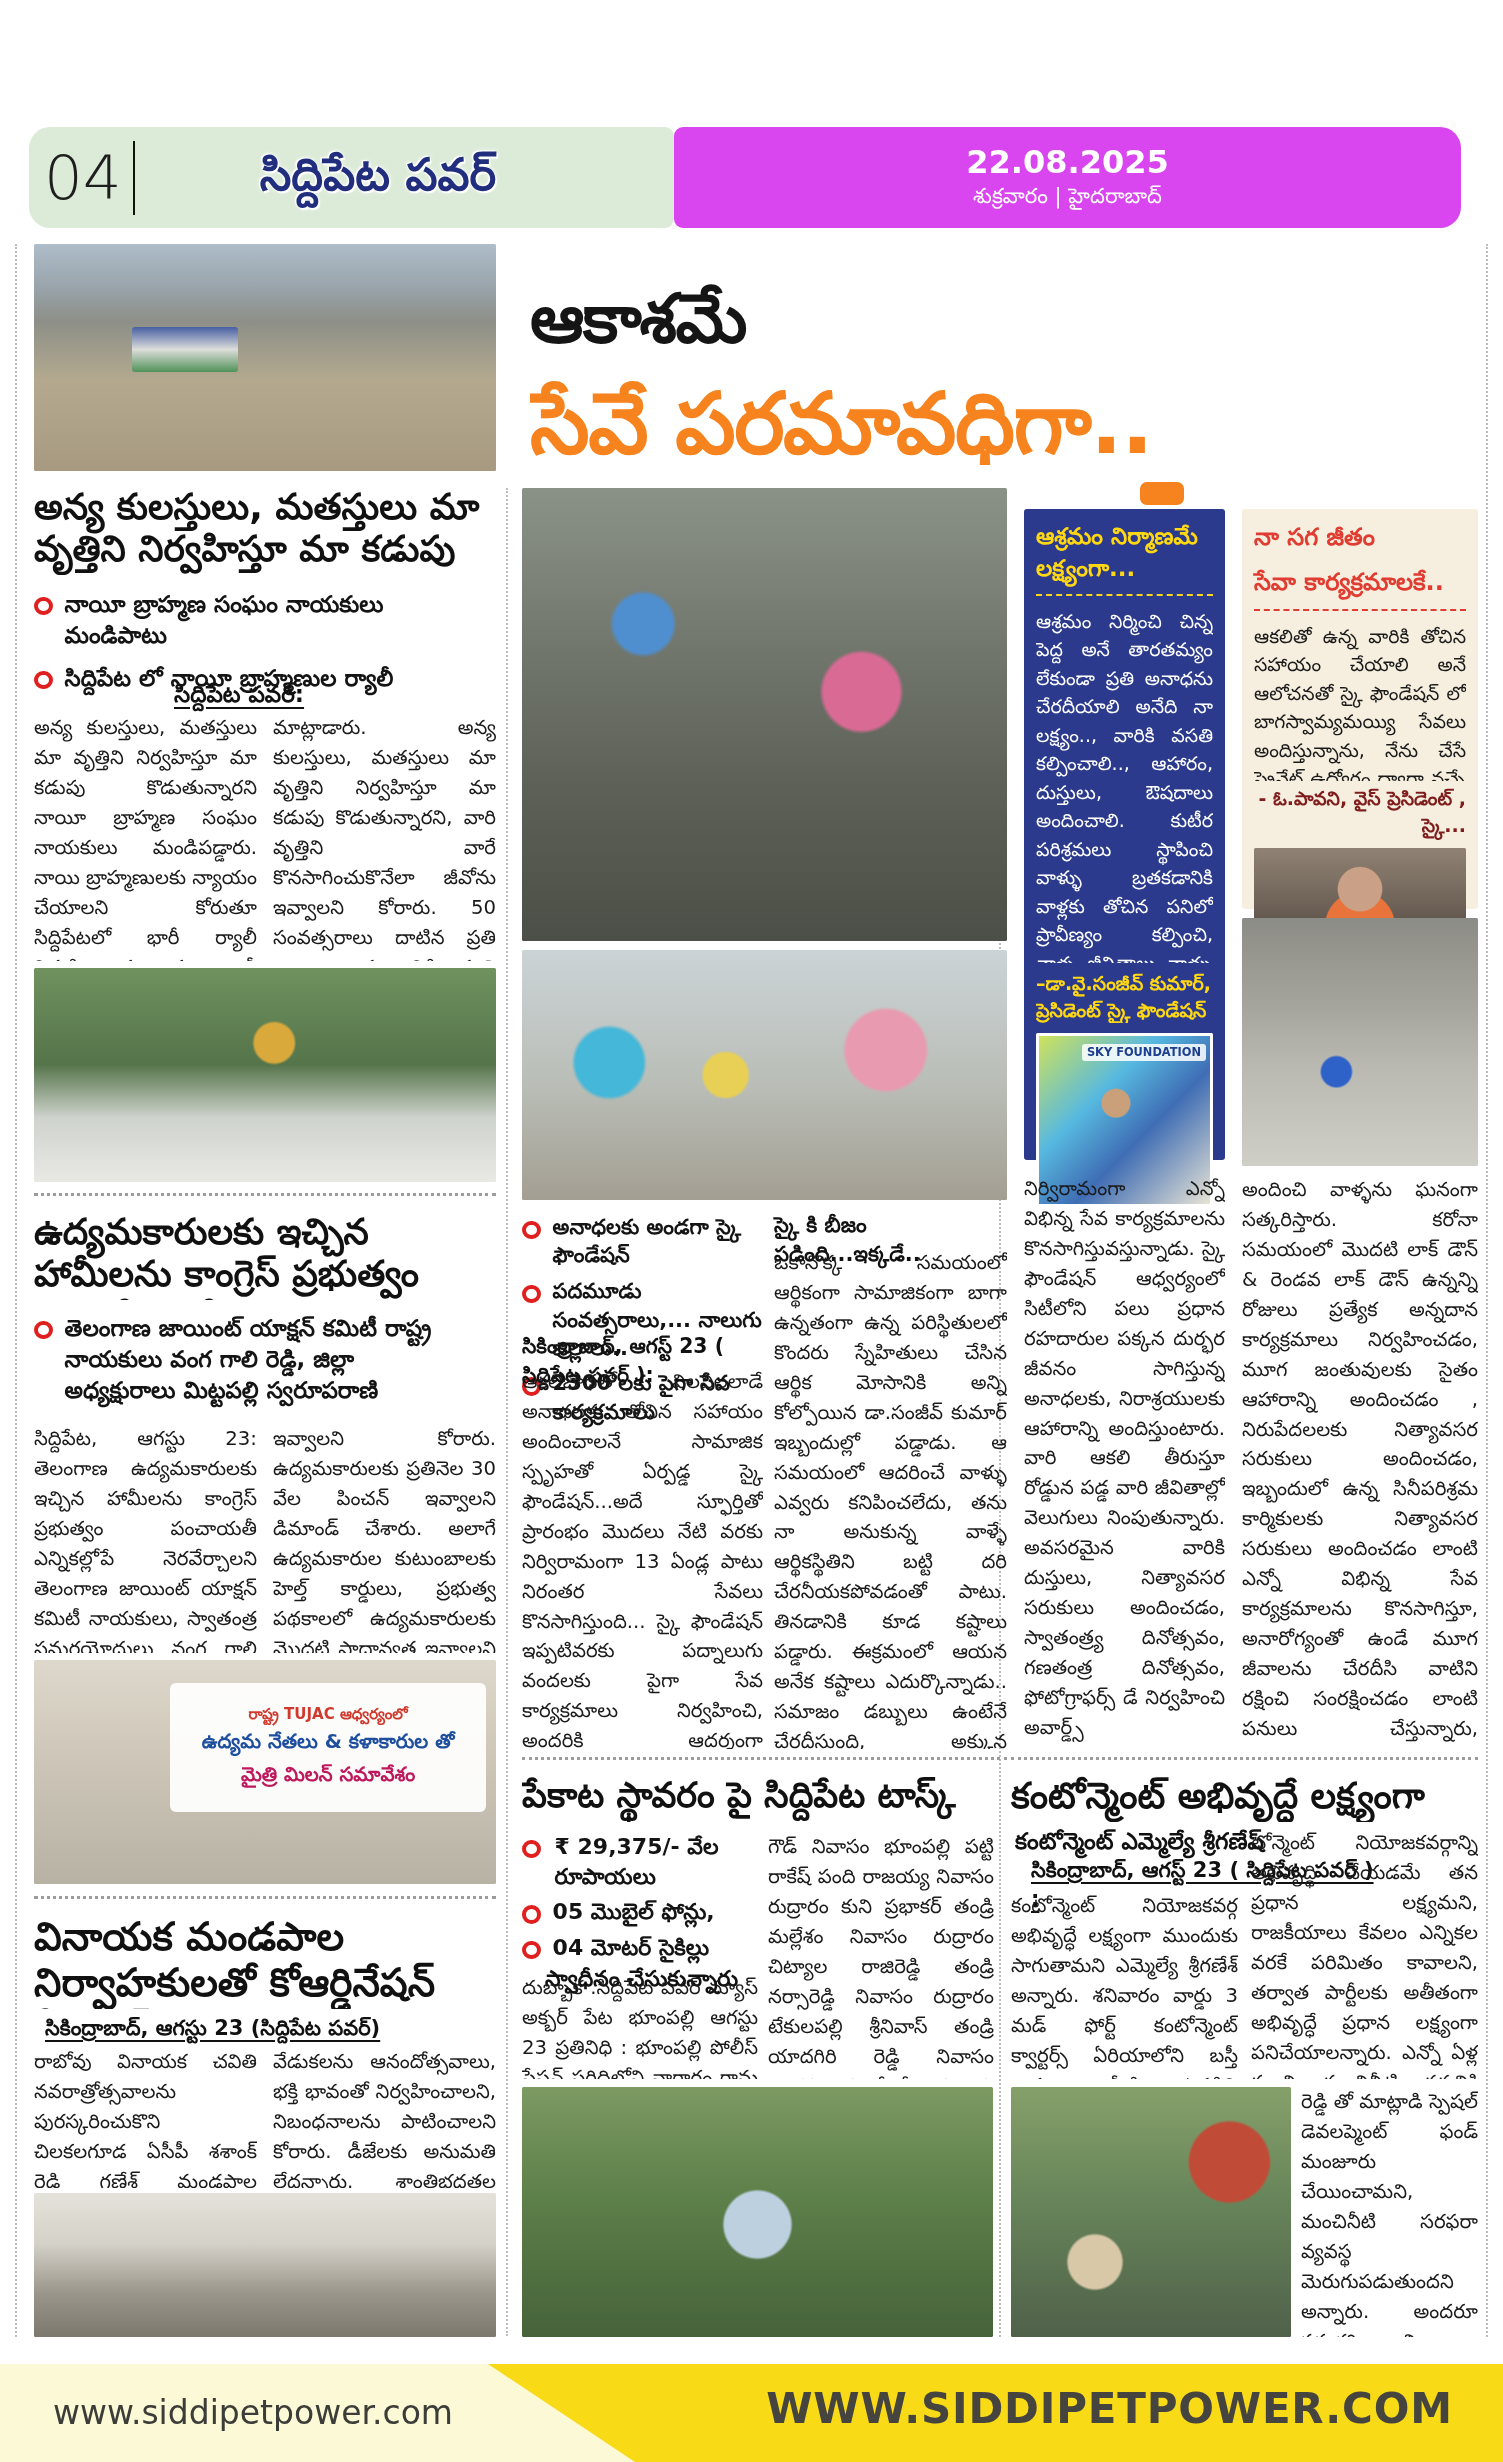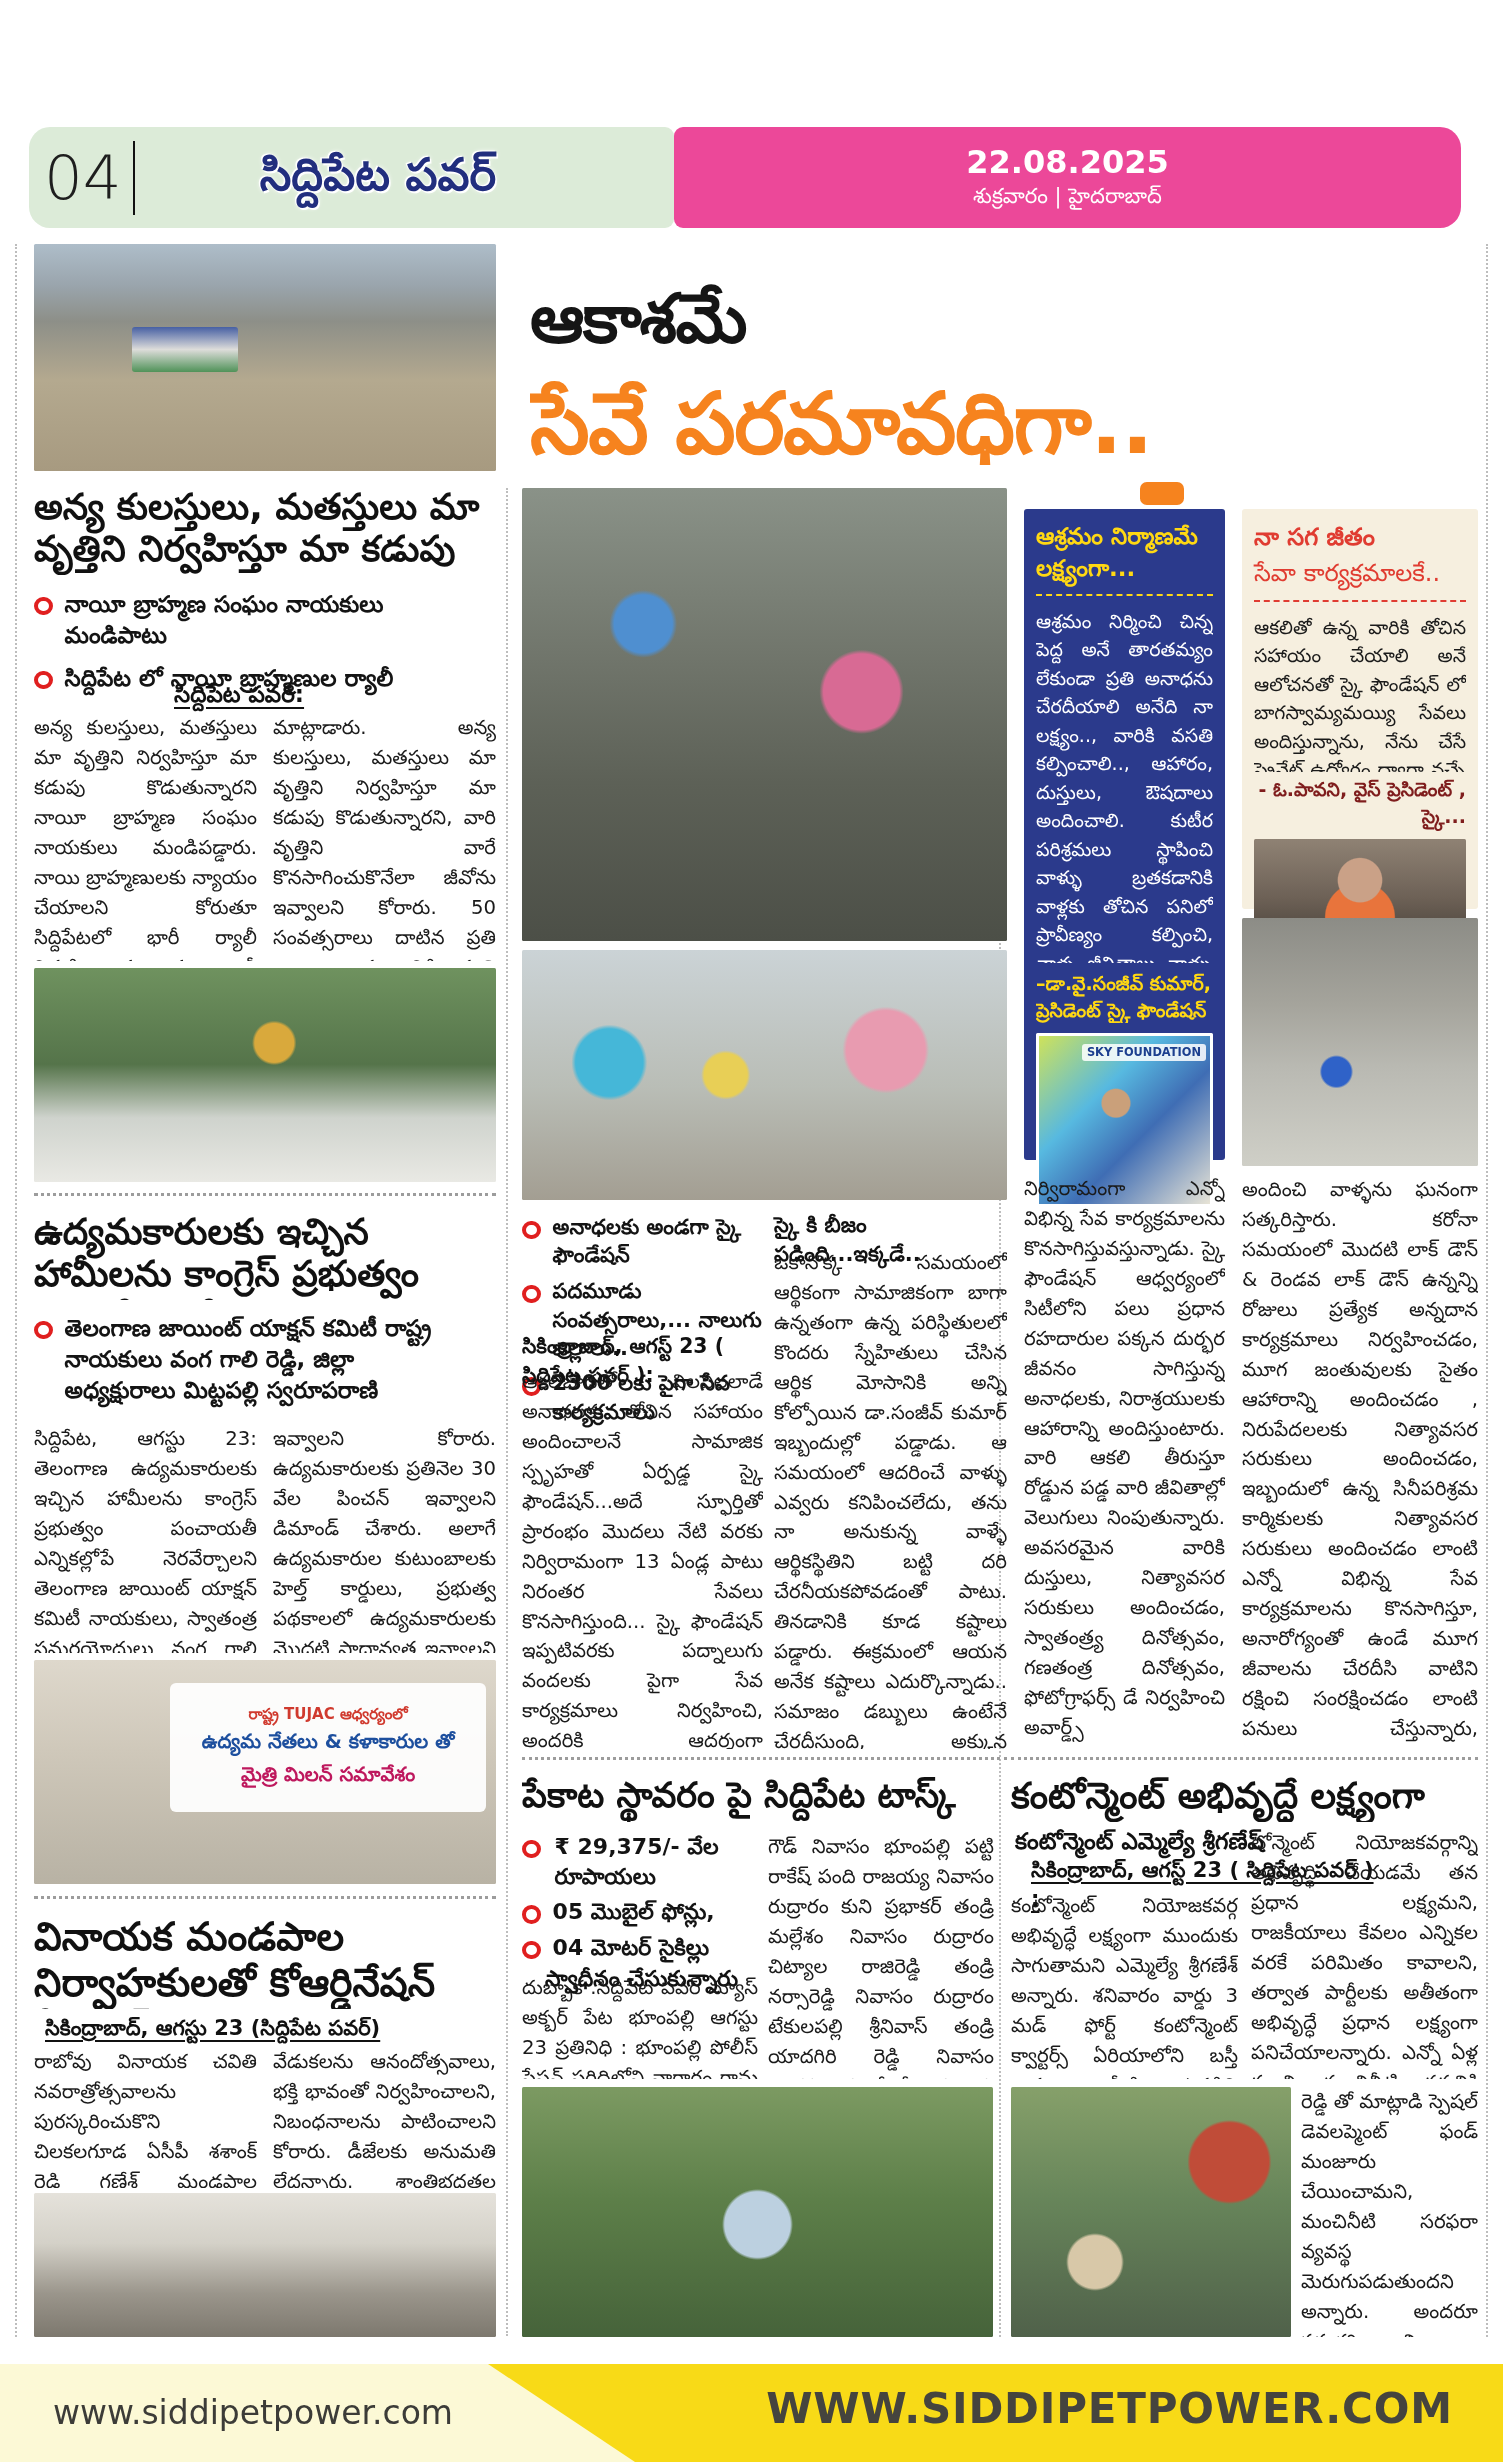--- a/index.html
+++ b/index.html
@@ -12,21 +12,21 @@
   .hr-dotted{border-top:3px dotted #9c9c9c;height:0;}
   .vr-dotted{border-left:2.3px dotted #bdbdbd;width:0;}
   .bullet-item{display:flex;gap:12px;font-weight:700;font-size:23px;line-height:1.35;color:#141414;margin-bottom:12px;}
   .bullet-marker{flex:0 0 auto;width:10.6px;height:10.6px;border:4.5px solid #e01f1f;border-radius:50%;margin-top:7.6px;background:#fff;}
   .dateline{font-weight:700;color:#111;}
   .underlined{text-decoration:underline;text-underline-offset:4.5px;}
   .box{position:absolute;border-radius:3px;}
   .zigzag-y{border-top:2.3px dashed #ffd813;margin:7.6px 0 10.6px 0;}
   .zigzag-r{border-top:2.3px dashed #e03c31;margin:7.6px 0 10.6px 0;}
   .header-left{background:#dcebd8;border-radius:21px 9px 9px 21px;}
-  .header-right{background:#ec4899;border-radius:9px 21px 21px 9px;color:#fff;
+  .header-right{background:#d946ef;border-radius:9px 21px 21px 9px;color:#fff;
                 display:flex;flex-direction:column;align-items:center;justify-content:center;}
   .masthead{font-weight:800;color:#212e7e;text-shadow:0 0 5.3px #ffffff,1.5px 1.5px 0 #ffffff,-1.5px -1.5px 0 #ffffff;}
   .footer-band{background:#f8da17;}
   .footer-pale{background:#fcf9d6;clip-path:polygon(0 0,488px 0,635px 100%,0 100%);}
   .photo-banner{position:absolute;background:rgba(255,255,255,.93);border-radius:6px;
                 display:flex;flex-direction:column;align-items:center;justify-content:center;gap:4.5px;padding:7.6px 10.6px;}
 </style>
 </head>
 <body>
 
@@ -175,21 +175,21 @@
     <div style="color:#ffd813;font-size:19px;font-weight:700;margin-top:9px;height:51px;overflow:hidden;">–డా.వై.సంజీవ్ కుమార్, ప్రెసిడెంట్ స్కై ఫౌండేషన్</div>
     <div class="photo" style="position:relative;left:0;margin-top:10.6px;width:100%;height:174px;border:3px solid #ffffff;box-sizing:border-box;
                 background:radial-gradient(circle at 45% 40%,#caa07a 0 10%,transparent 11%),
                            linear-gradient(135deg,#cfe25a 0%,#57b9e0 35%,#3f6db4 60%,#e8e4d6 100%);">
       <div style="position:absolute;right:4.5px;top:7.6px;font-size:11.4px;font-weight:700;color:#1c3f8f;background:rgba(255,255,255,.85);padding:1.5px 4.5px;border-radius:3px;">SKY FOUNDATION</div>
     </div>
   </div>
 
   <div class="box" style="left:1242px;top:509px;width:236px;height:400px;background:#f6efdf;padding:13.6px 12px;box-sizing:border-box;">
     <div style="color:#e03c31;font-size:24px;font-weight:700;">నా సగ జీతం</div>
-    <div style="color:#e03c31;font-size:24px;font-weight:400;margin-top:2px;">సేవా కార్యక్రమాలకే..</div>
+    <div style="color:#e03c31;font-size:24px;font-weight:700;margin-top:11px;">సేవా కార్యక్రమాలకే..</div>
     <div class="zigzag-r"></div>
     <div style="color:#1a1a1a;font-size:19px;line-height:1.5;height:159px;overflow:hidden;text-align:justify;">ఆకలితో ఉన్న వారికి తోచిన సహాయం చేయాలి అనే ఆలోచనతో స్కై ఫౌండేషన్ లో బాగస్వామ్యమయ్యి సేవలు అందిస్తున్నాను, నేను చేసే ప్రైవేట్ ఉద్యోగం ద్వారా వచ్చే వేతనంలో సగభాగం సేవ కార్యక్రమాలకే వినియోగిస్తున్నాను. సమాజానికి నావంతు సహాయం అందించడం సంతృప్తిగా ఉంది.</div>
     <div style="color:#7f1d1d;font-size:19px;font-weight:700;margin-top:6px;text-align:right;">- ఓ.పావని, వైస్ ప్రెసిడెంట్ , స్కై...</div>
     <div class="photo" style="position:relative;margin-top:7.6px;width:100%;height:98px;
                 background:radial-gradient(circle at 50% 42%,#caa187 0 18%,transparent 19%),
                            radial-gradient(circle at 50% 80%,#e8743c 0 26%,transparent 27%),
                            linear-gradient(180deg,#8f8274 0%,#6d6156 60%,#4e463e 100%);"></div>
   </div>
 
   <div class="photo" style="left:1242px;top:918px;width:236px;height:248px;

